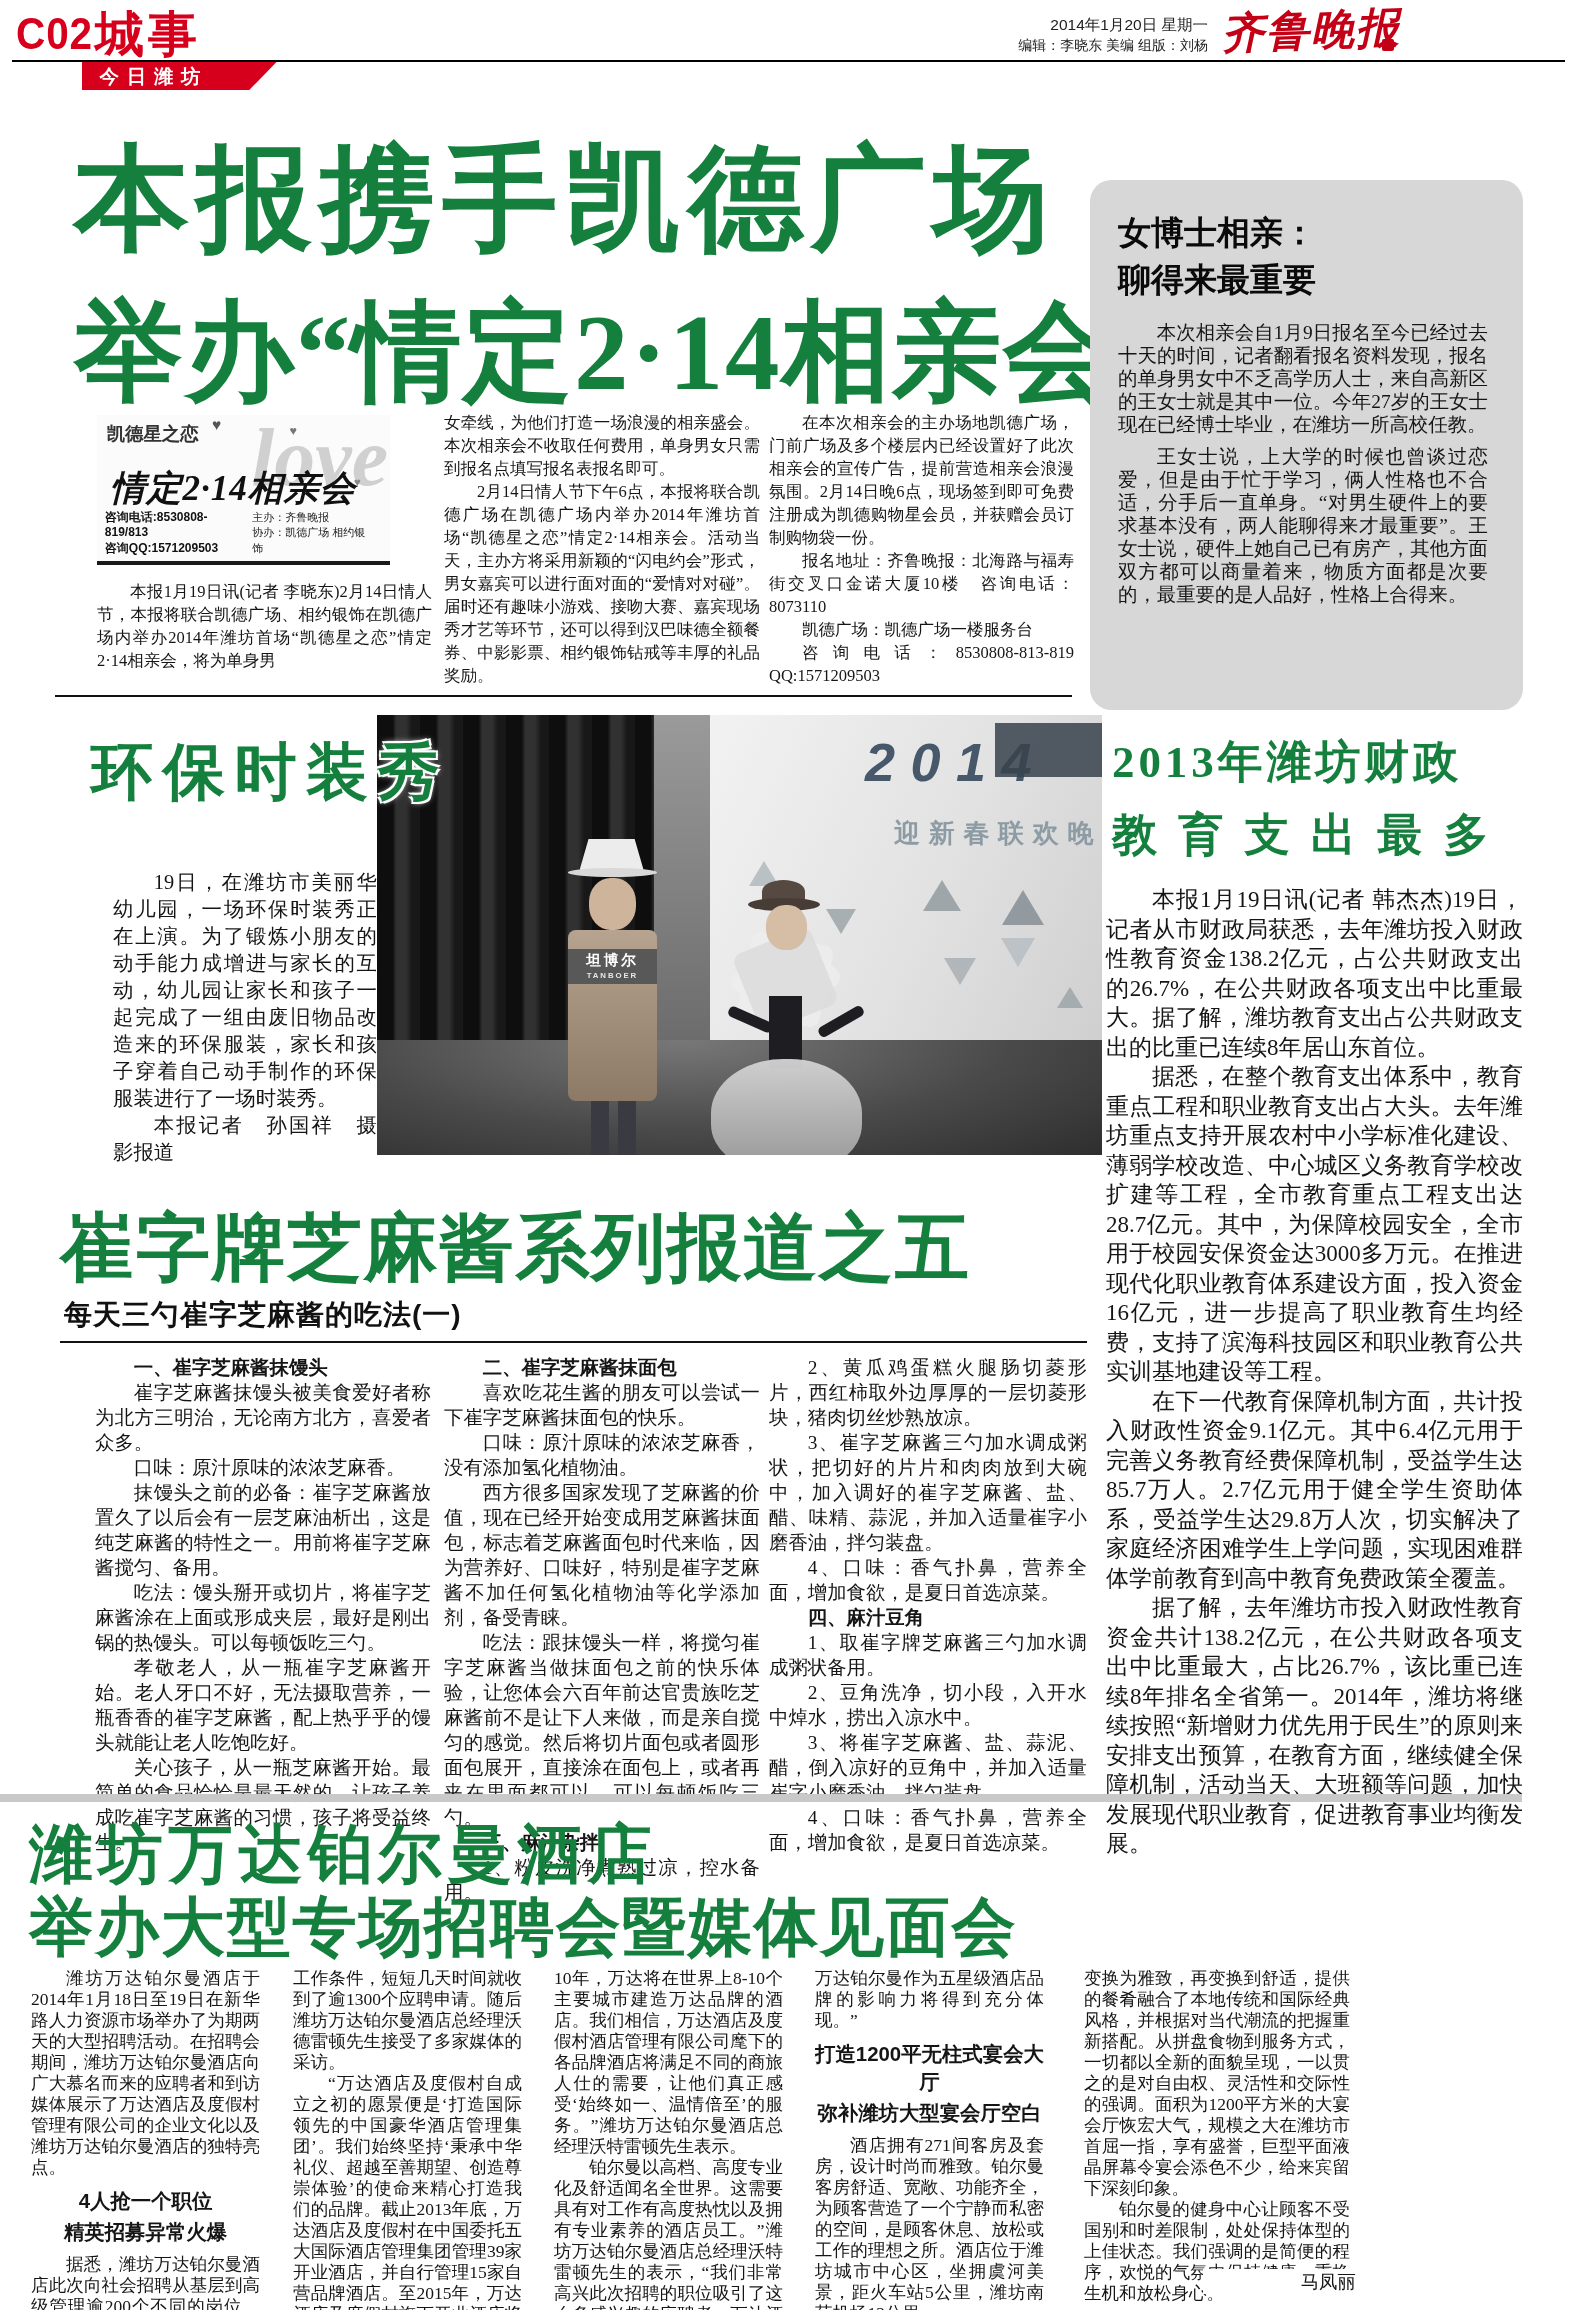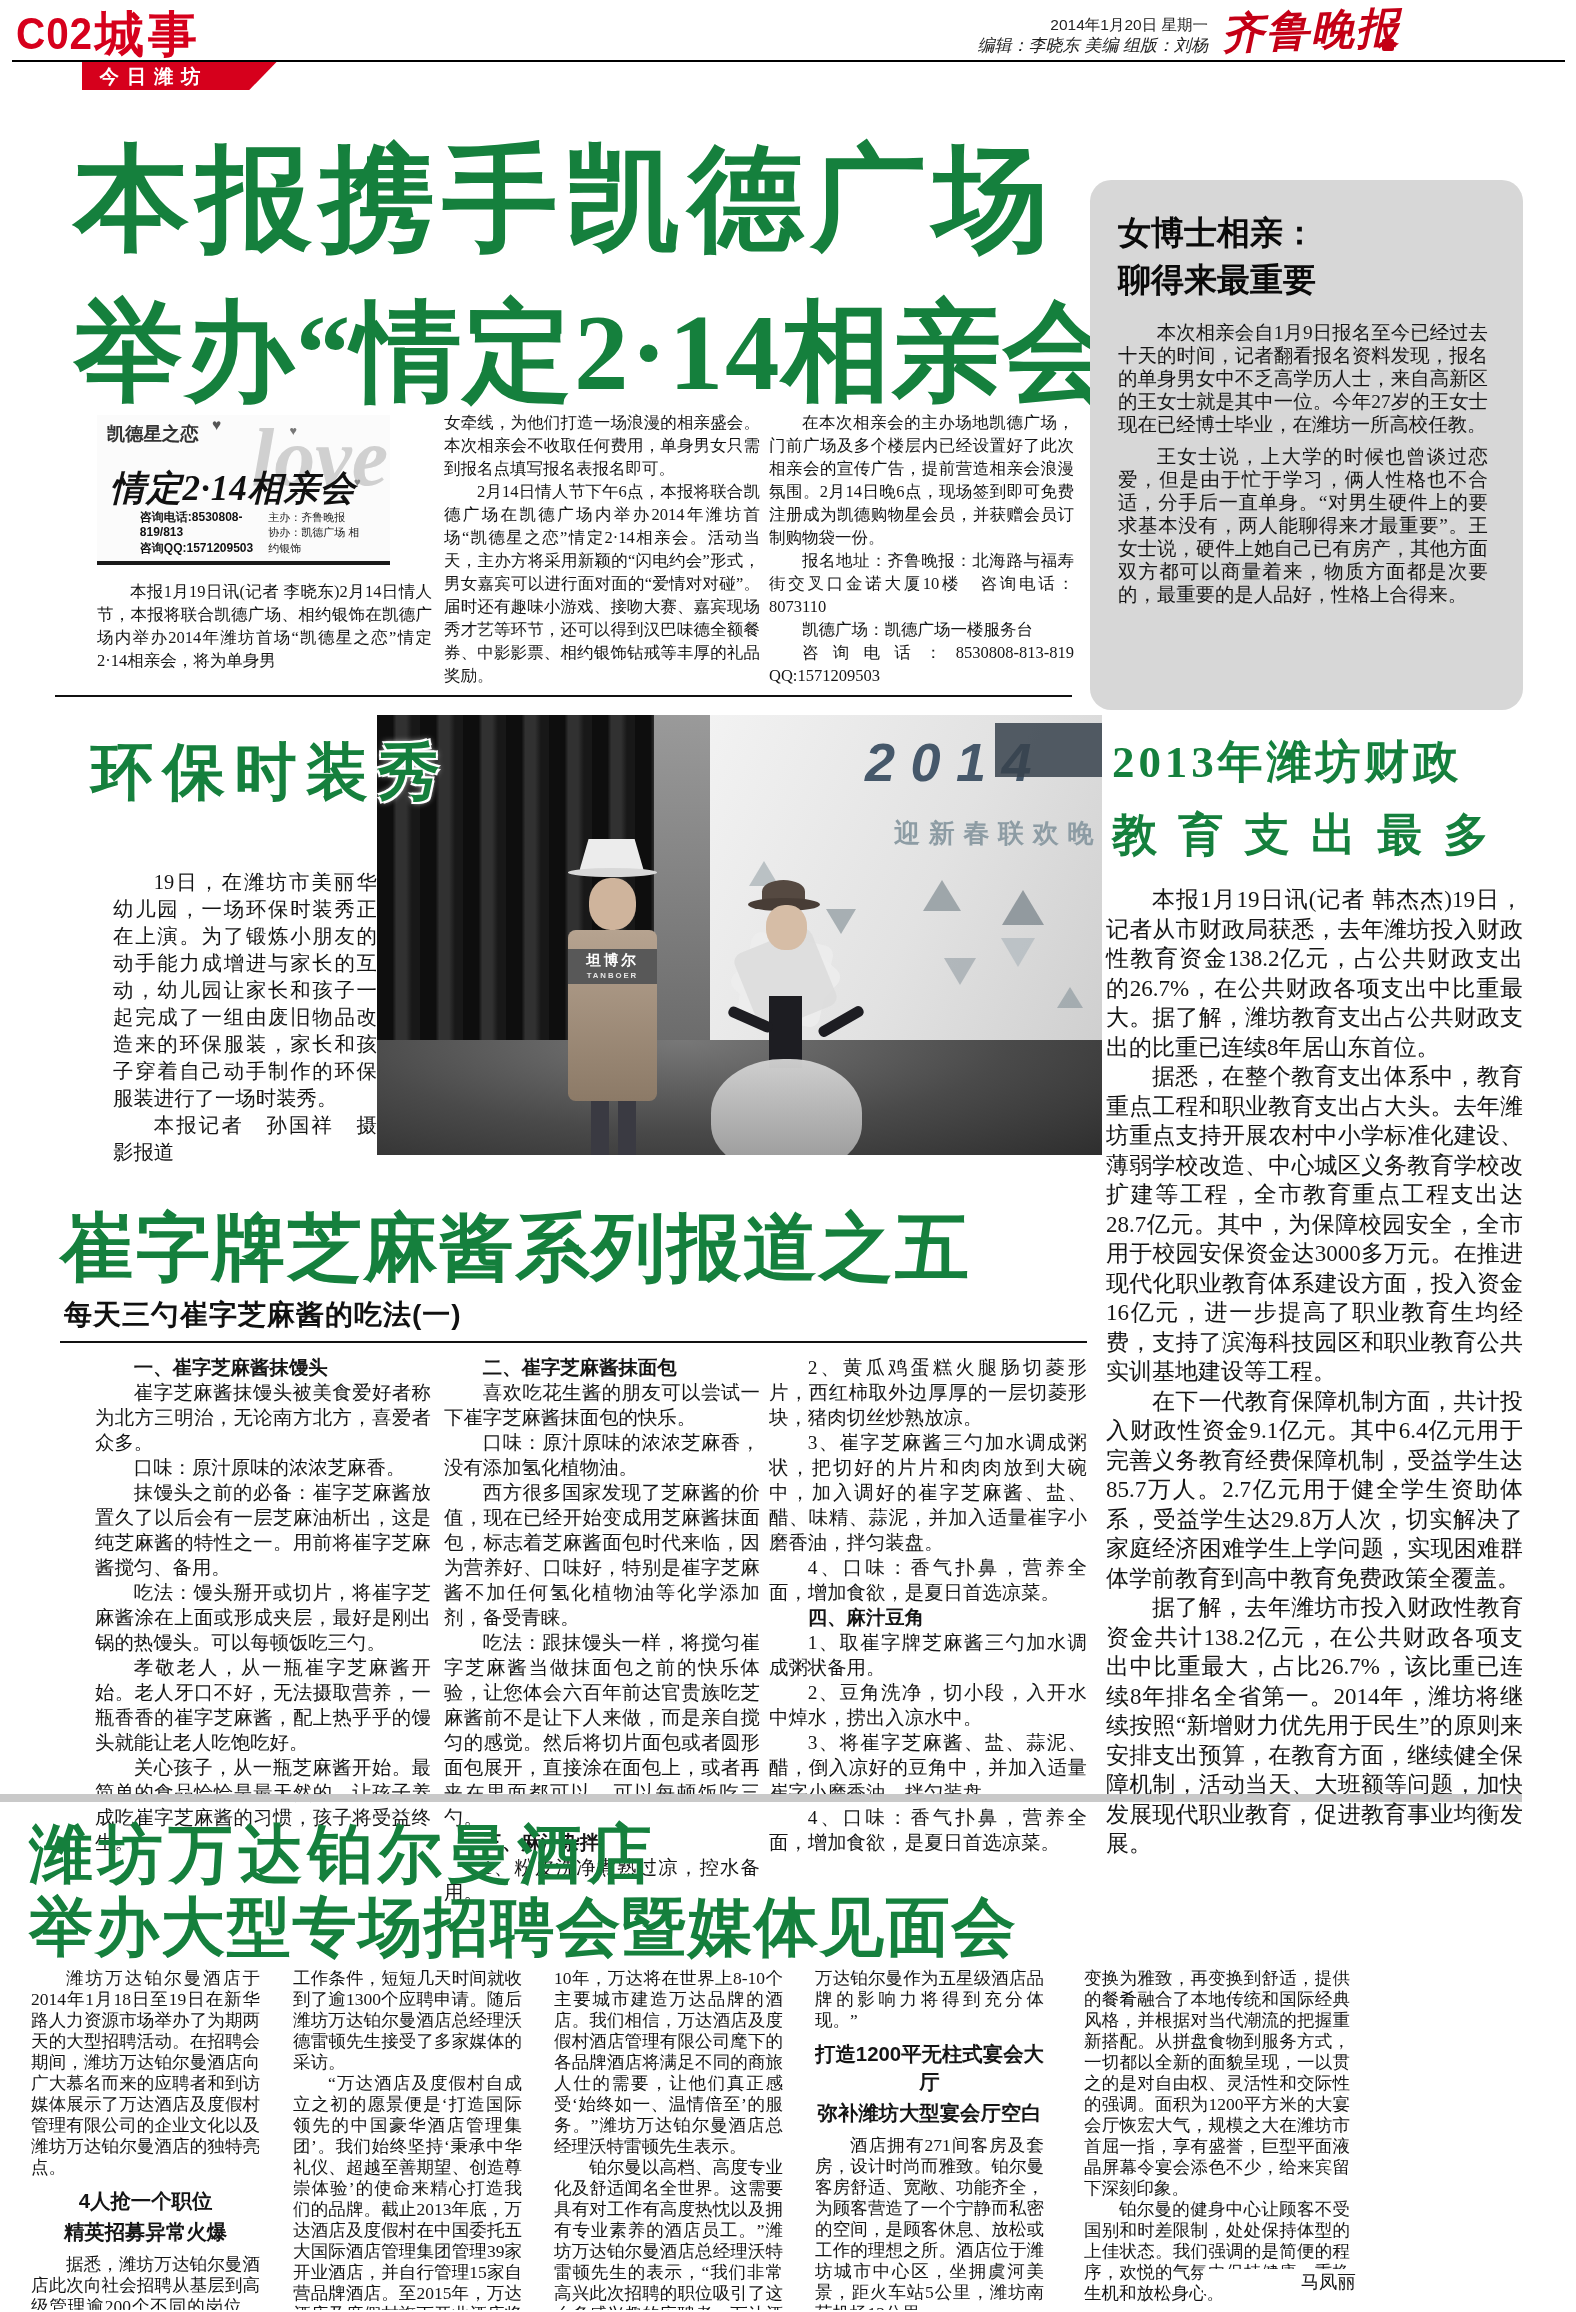--- a/index.html
+++ b/index.html
@@ -11,21 +11,21 @@
   p{margin:0;text-align:justify;}
   .ind{text-indent:2em;}
   .red{color:#d6001c;}
   
   .pageno{font-size:45px;font-weight:900;letter-spacing:1px;transform:scaleX(.9);transform-origin:left;}
   .secttl{font-size:49px;font-weight:900;letter-spacing:3.9px;}
   .hairline{background:#000;}
   .flag{background:#d6001c;color:#fff;font-size:19.4px;font-weight:bold;line-height:28px;
         padding-left:17.5px;letter-spacing:7.8px;clip-path:polygon(0 0,100% 0,86% 100%,0 100%);}
   .dateblk{text-align:right;font-size:15.5px;line-height:21.3px;color:#222;}
-  .dateblk .credits{font-size:17px;font-style:italic;}
+  .dateblk .credits{font-size:14px;}
   .masthead{font-family:"DejaVu Serif","Liberation Serif",serif;font-style:italic;font-weight:900;
             font-size:43px;color:#c40016;letter-spacing:1.9px;transform:rotate(-2deg);white-space:nowrap;}
   .seal{width:11.6px;height:11.6px;background:#c40016;border-radius:1.9px;}
   
   .hl1{font-size:115px;letter-spacing:7.8px;}
   .hl2{font-size:109px;letter-spacing:1.9px;}
   .leadcol{font-size:16.5px;line-height:23px;}
   .promo{background:#fbfbfb;border-bottom:4.9px solid #1a1a1a;overflow:hidden;}
   .promo-logo{font-size:18.4px;font-weight:bold;font-family:"Liberation Sans",sans-serif;color:#333;}
   .promo-love{font-size:82px;font-style:italic;font-weight:900;color:#c2c2c2;opacity:.75;
@@ -122,21 +122,21 @@
   <div class="abs hl hl1" style="left:74px;top:122px;">本报携手凯德广场</div>
   <div class="abs hl hl2" style="left:74px;top:279px;">举办“情定2·14相亲会”</div>
 
   <div class="abs promo" style="left:97px;top:415px;width:293px;height:146px;">
     <div class="abs promo-love" style="right:1.9px;top:1.9px;">love</div>
     <div class="abs promo-logo" style="left:9.7px;top:5.8px;">凯德星之恋</div>
     <span class="abs heart" style="left:115px;top:1.9px;font-size:15.5px;">♥</span>
     <span class="abs heart" style="right:93px;top:9.7px;font-size:12.6px;color:#777;">♥</span>
     <span class="abs heart" style="right:29px;top:62px;font-size:11.6px;color:#888;">♥</span>
     <div class="abs promo-title" style="left:13.6px;top:50px;">情定2·14相亲会</div>
-    <div class="abs promo-info" style="left:7.8px;right:21px;bottom:4.9px;margin-left:35px;">
+    <div class="abs promo-info" style="left:7.8px;right:21px;bottom:4.9px;">
       <div class="pi-l">
         <div>咨询电话:8530808-819/813</div>
         <div>咨询QQ:1571209503</div>
       </div>
       <div class="pi-r">
         <div>主办：齐鲁晚报</div>
         <div>协办：凯德广场  相约银饰</div>
       </div>
     </div>
   </div>

